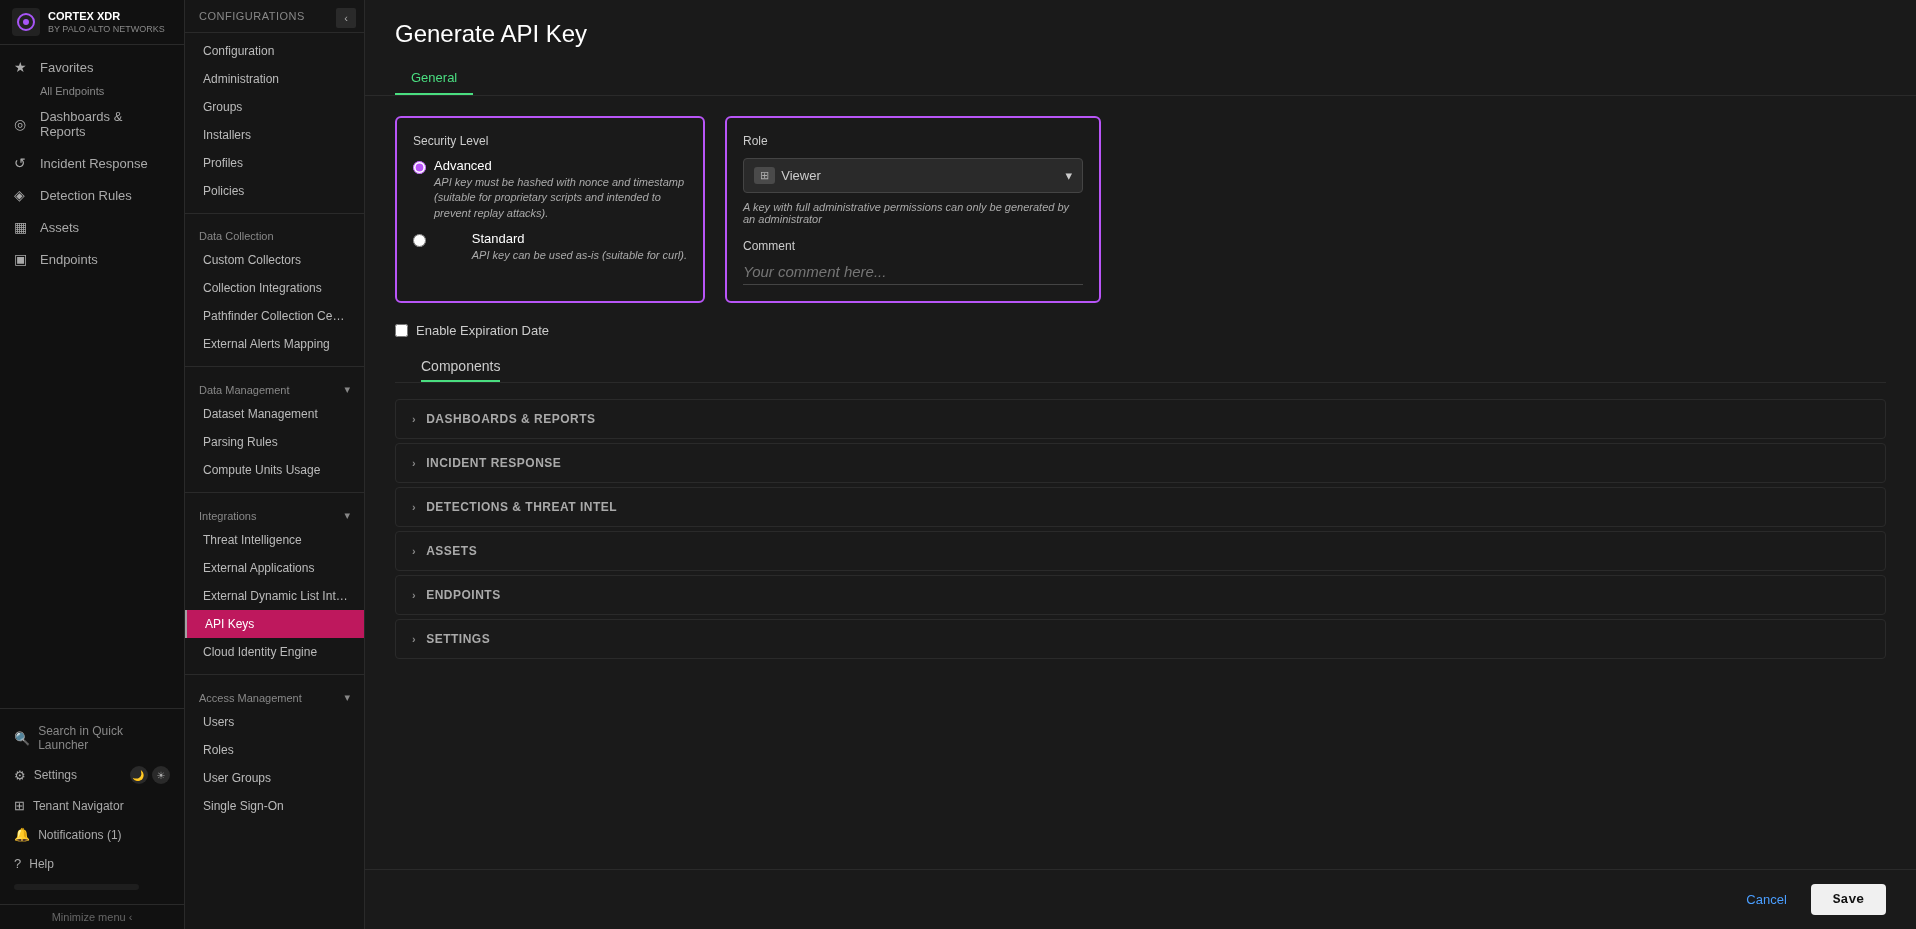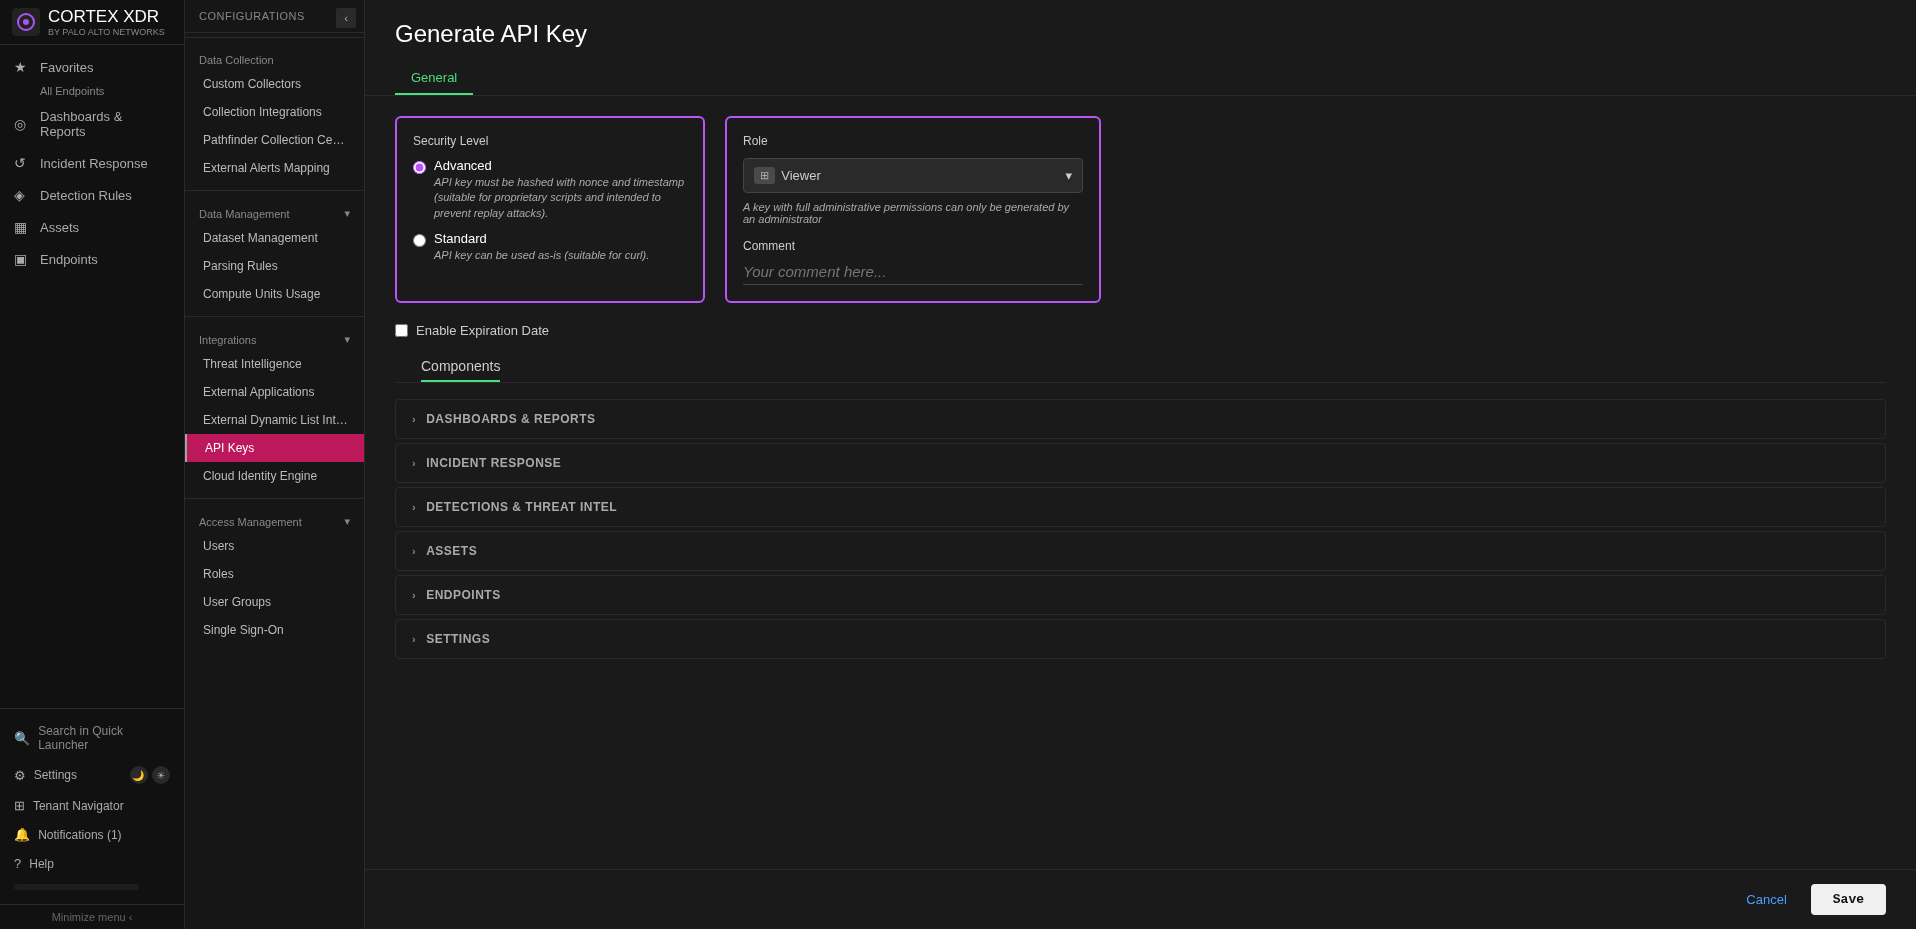--- a/index.html
+++ b/index.html
@@ -14,21 +14,21 @@
       flex-shrink: 0;
       height: 100vh;
       border-right: 1px solid #2a2a2a;
     }
     .logo-area {
       display: flex; align-items: center; padding: 10px 12px; border-bottom: 1px solid #2a2a2a; height: 45px;
     }
     .logo-icon {
       width: 28px; height: 28px; background: #222; border-radius: 4px; display: flex; align-items: center; justify-content: center; margin-right: 8px; flex-shrink: 0;
     }
-    .logo-text { font-size: 17px; font-weight: normal; color: #fff; line-height: 1.2; }
+    .logo-text { font-size: 11px; font-weight: bold; color: #fff; line-height: 1.2; }
     .logo-sub { font-size: 9px; color: #888; }
     .nav-items { flex: 1; overflow-y: auto; padding: 6px 0; }
     .nav-item {
       display: flex; align-items: center; padding: 8px 14px; cursor: pointer; color: #aaa; font-size: 13px;
     }
     .nav-icon { width: 18px; margin-right: 8px; font-size: 14px; flex-shrink: 0; }
     .nav-sub { font-size: 11px; color: #888; padding: 2px 14px 4px 40px; }
 
     .nav-bottom {
       border-top: 1px solid #2a2a2a; padding: 8px 0;
@@ -104,21 +104,21 @@
     }
     .security-level-box {
       border: 2px solid #b855f7; border-radius: 6px; padding: 16px; flex: 0 0 310px;
     }
     .role-box {
       border: 2px solid #b855f7; border-radius: 6px; padding: 16px; flex: 0 0 340px;
     }
     .section-label {
       font-size: 12px; color: #ccc; margin-bottom: 10px; font-weight: 500;
     }
-    .radio-option { display: flex; align-items: flex-start; margin-bottom: 10px; }
+    .radio-option { display: flex; align-items: flex-start; margin-bottom: 10px; justify-content: space-between; }
     .radio-option input[type="radio"] { margin-top: 3px; margin-right: 8px; accent-color: #b855f7; }
     .radio-label { font-size: 13px; color: #fff; font-weight: 500; }
     .radio-desc { font-size: 11px; color: #aaa; font-style: italic; margin-top: 2px; line-height: 1.4; }
 
     .role-select-wrapper {
       background: #2a2a2a; border: 1px solid #444; border-radius: 4px; padding: 8px 10px;
       display: flex; align-items: center; justify-content: space-between; margin-bottom: 8px; cursor: pointer;
     }
     .role-select-inner { display: flex; align-items: center; gap: 6px; }
     .role-badge { background: #4a4a4a; border-radius: 3px; padding: 2px 6px; font-size: 11px; color: #aaa; }
@@ -235,20 +235,28 @@
   </div>
   <div class="minimize-menu">Minimize menu ‹</div>
 </div>
 
 <div class="sidebar">
   <div class="sidebar-header">
     <span>CONFIGURATIONS</span>
     <button class="sidebar-collapse-btn">‹</button>
   </div>
 
+  <div class="sidebar-section">
+    <div class="sidebar-item">Configuration</div>
+    <div class="sidebar-item">Administration</div>
+    <div class="sidebar-item">Groups</div>
+    <div class="sidebar-item">Installers</div>
+    <div class="sidebar-item">Profiles</div>
+    <div class="sidebar-item">Policies</div>
+  </div>
 
   <div class="sidebar-divider"></div>
 
   <div class="sidebar-section">
     <div class="sidebar-section-title">Data Collection</div>
     <div class="sidebar-item">Custom Collectors</div>
     <div class="sidebar-item">Collection Integrations</div>
     <div class="sidebar-item">Pathfinder Collection Center</div>
     <div class="sidebar-item">External Alerts Mapping</div>
   </div>

